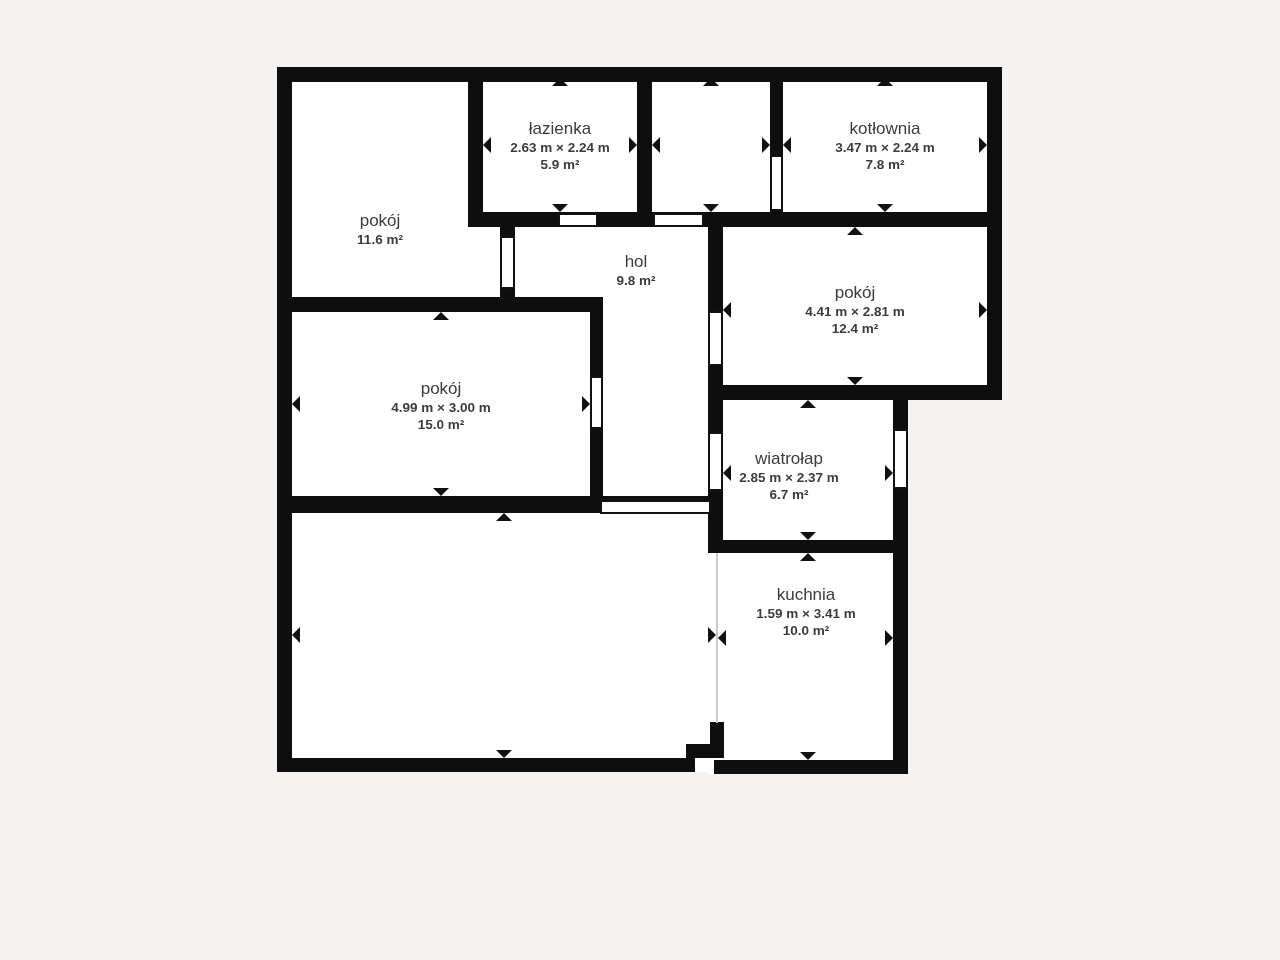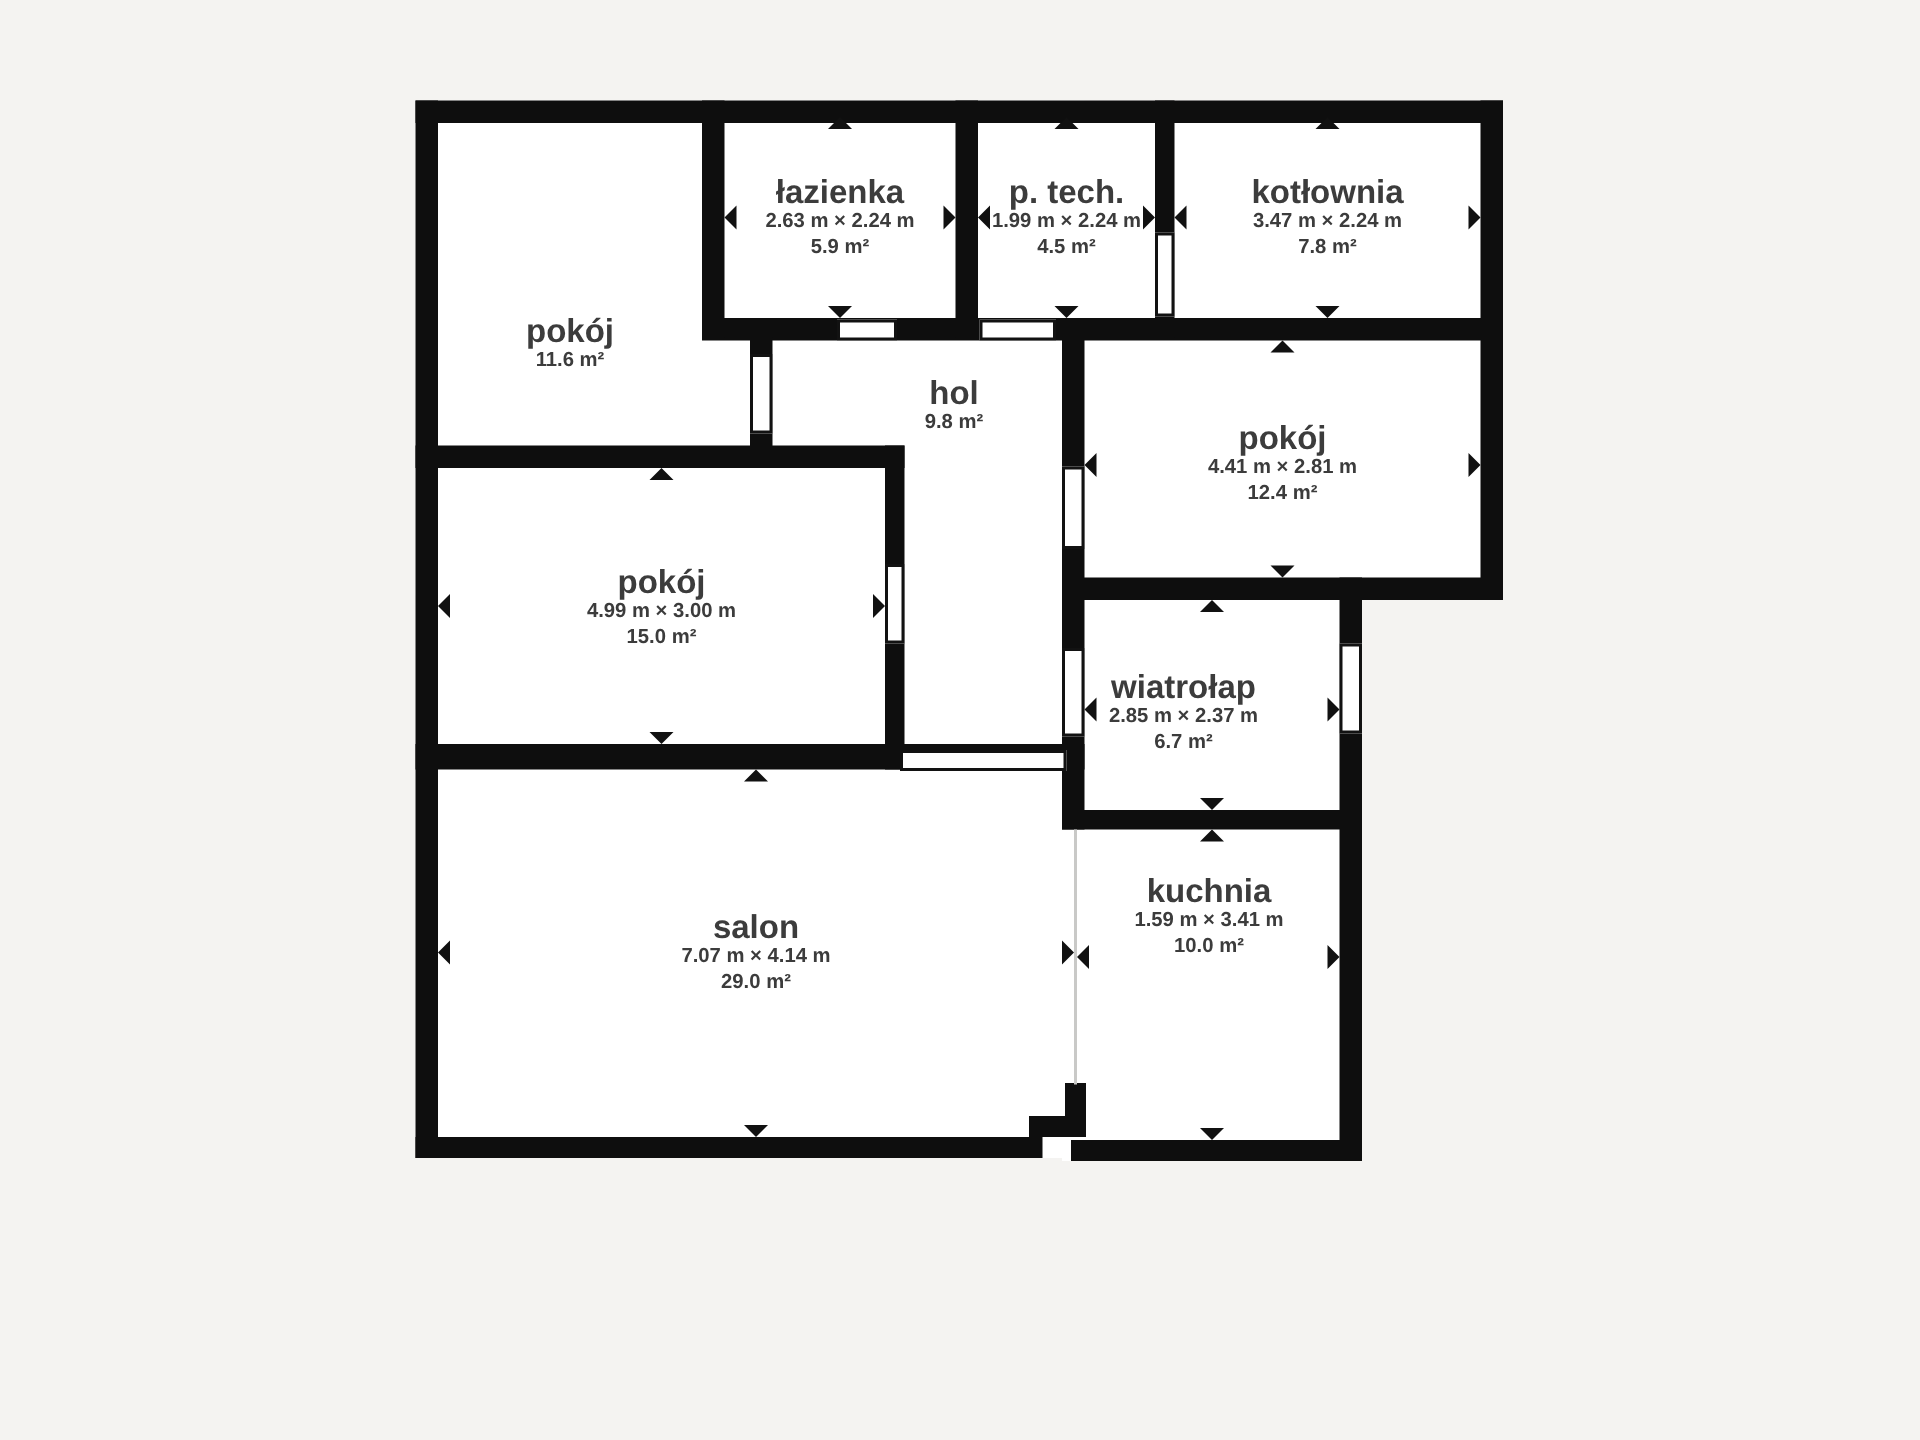--- a/index.html
+++ b/index.html
@@ -15,21 +15,21 @@
   .wall{background:#0e0e0e;}
   .door{background:#ffffff;border:2px solid #121212;box-sizing:border-box;}
   .divider{background:#c9c9c7;}
   .room-label{
     position:absolute;
     transform:translate(-50%,-50%);
     display:flex;flex-direction:column;align-items:center;
     text-align:center;color:#3c3c3c;white-space:nowrap;
     pointer-events:none;
   }
-  .room-name{font-size:22px;font-weight:700;line-height:21px;}
+  .room-name{font-size:17px;font-weight:400;line-height:21px;}
   .room-dims{font-size:13.5px;font-weight:700;line-height:17px;}
   .room-area{font-size:13.5px;font-weight:700;line-height:17px;}
   .arr{position:absolute;width:0;height:0;}
   .arr-up{border-left:8px solid transparent;border-right:8px solid transparent;border-bottom:8px solid #111;}
   .arr-down{border-left:8px solid transparent;border-right:8px solid transparent;border-top:8px solid #111;}
   .arr-left{border-top:8px solid transparent;border-bottom:8px solid transparent;border-right:8px solid #111;}
   .arr-right{border-top:8px solid transparent;border-bottom:8px solid transparent;border-left:8px solid #111;}
   .logo-box{
     position:absolute;left:1074px;top:9px;width:204px;height:78px;
     background:#ffffff;display:flex;align-items:center;justify-content:center;gap:2px;
@@ -123,25 +123,20 @@
 
   <div class="room-label" style="left:380px;top:229px;">
     <span class="room-name">pokój</span>
     <span class="room-area">11.6 m²</span>
   </div>
   <div class="room-label" style="left:560px;top:145px;">
     <span class="room-name">łazienka</span>
     <span class="room-dims">2.63 m × 2.24 m</span>
     <span class="room-area">5.9 m²</span>
   </div>
-  <div class="room-label" style="left:711px;top:145px;">
-    <span class="room-name">p. tech.</span>
-    <span class="room-dims">1.99 m × 2.24 m</span>
-    <span class="room-area">4.5 m²</span>
-  </div>
   <div class="room-label" style="left:885px;top:145px;">
     <span class="room-name">kotłownia</span>
     <span class="room-dims">3.47 m × 2.24 m</span>
     <span class="room-area">7.8 m²</span>
   </div>
   <div class="room-label" style="left:636px;top:270px;align-items:center;">
     <span class="room-name">hol</span>
     <span class="room-area">9.8 m²</span>
   </div>
   <div class="room-label" style="left:855px;top:309px;">
@@ -152,25 +147,20 @@
   <div class="room-label" style="left:441px;top:405px;">
     <span class="room-name">pokój</span>
     <span class="room-dims">4.99 m × 3.00 m</span>
     <span class="room-area">15.0 m²</span>
   </div>
   <div class="room-label" style="left:789px;top:475px;">
     <span class="room-name">wiatrołap</span>
     <span class="room-dims">2.85 m × 2.37 m</span>
     <span class="room-area">6.7 m²</span>
   </div>
-  <div class="room-label" style="left:504px;top:635px;">
-    <span class="room-name">salon</span>
-    <span class="room-dims">7.07 m × 4.14 m</span>
-    <span class="room-area">29.0 m²</span>
-  </div>
   <div class="room-label" style="left:806px;top:611px;">
     <span class="room-name">kuchnia</span>
     <span class="room-dims">1.59 m × 3.41 m</span>
     <span class="room-area">10.0 m²</span>
   </div>
 
 
 </div>
 
 </body></html>

